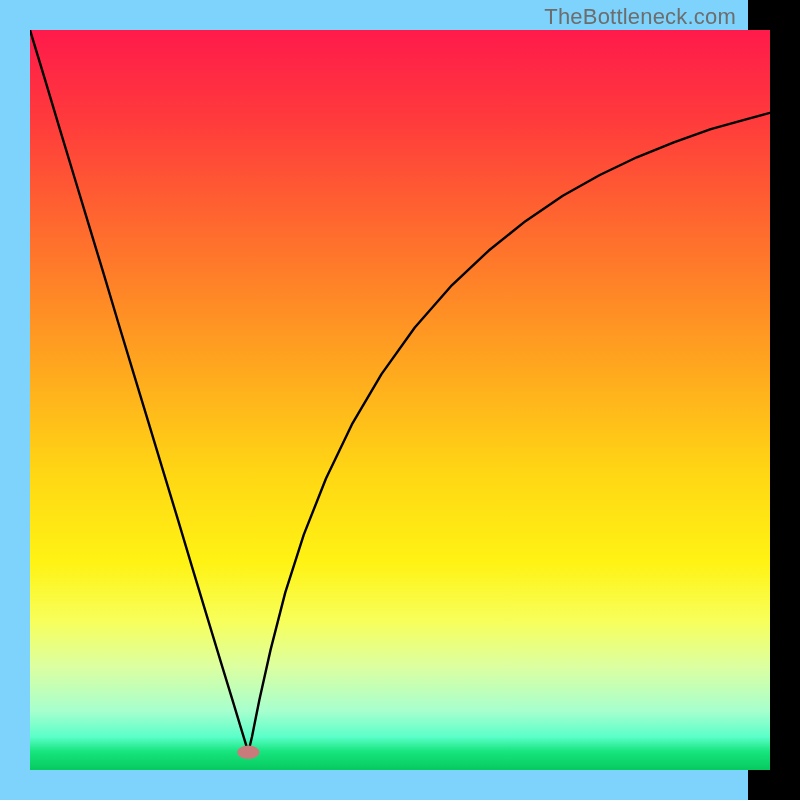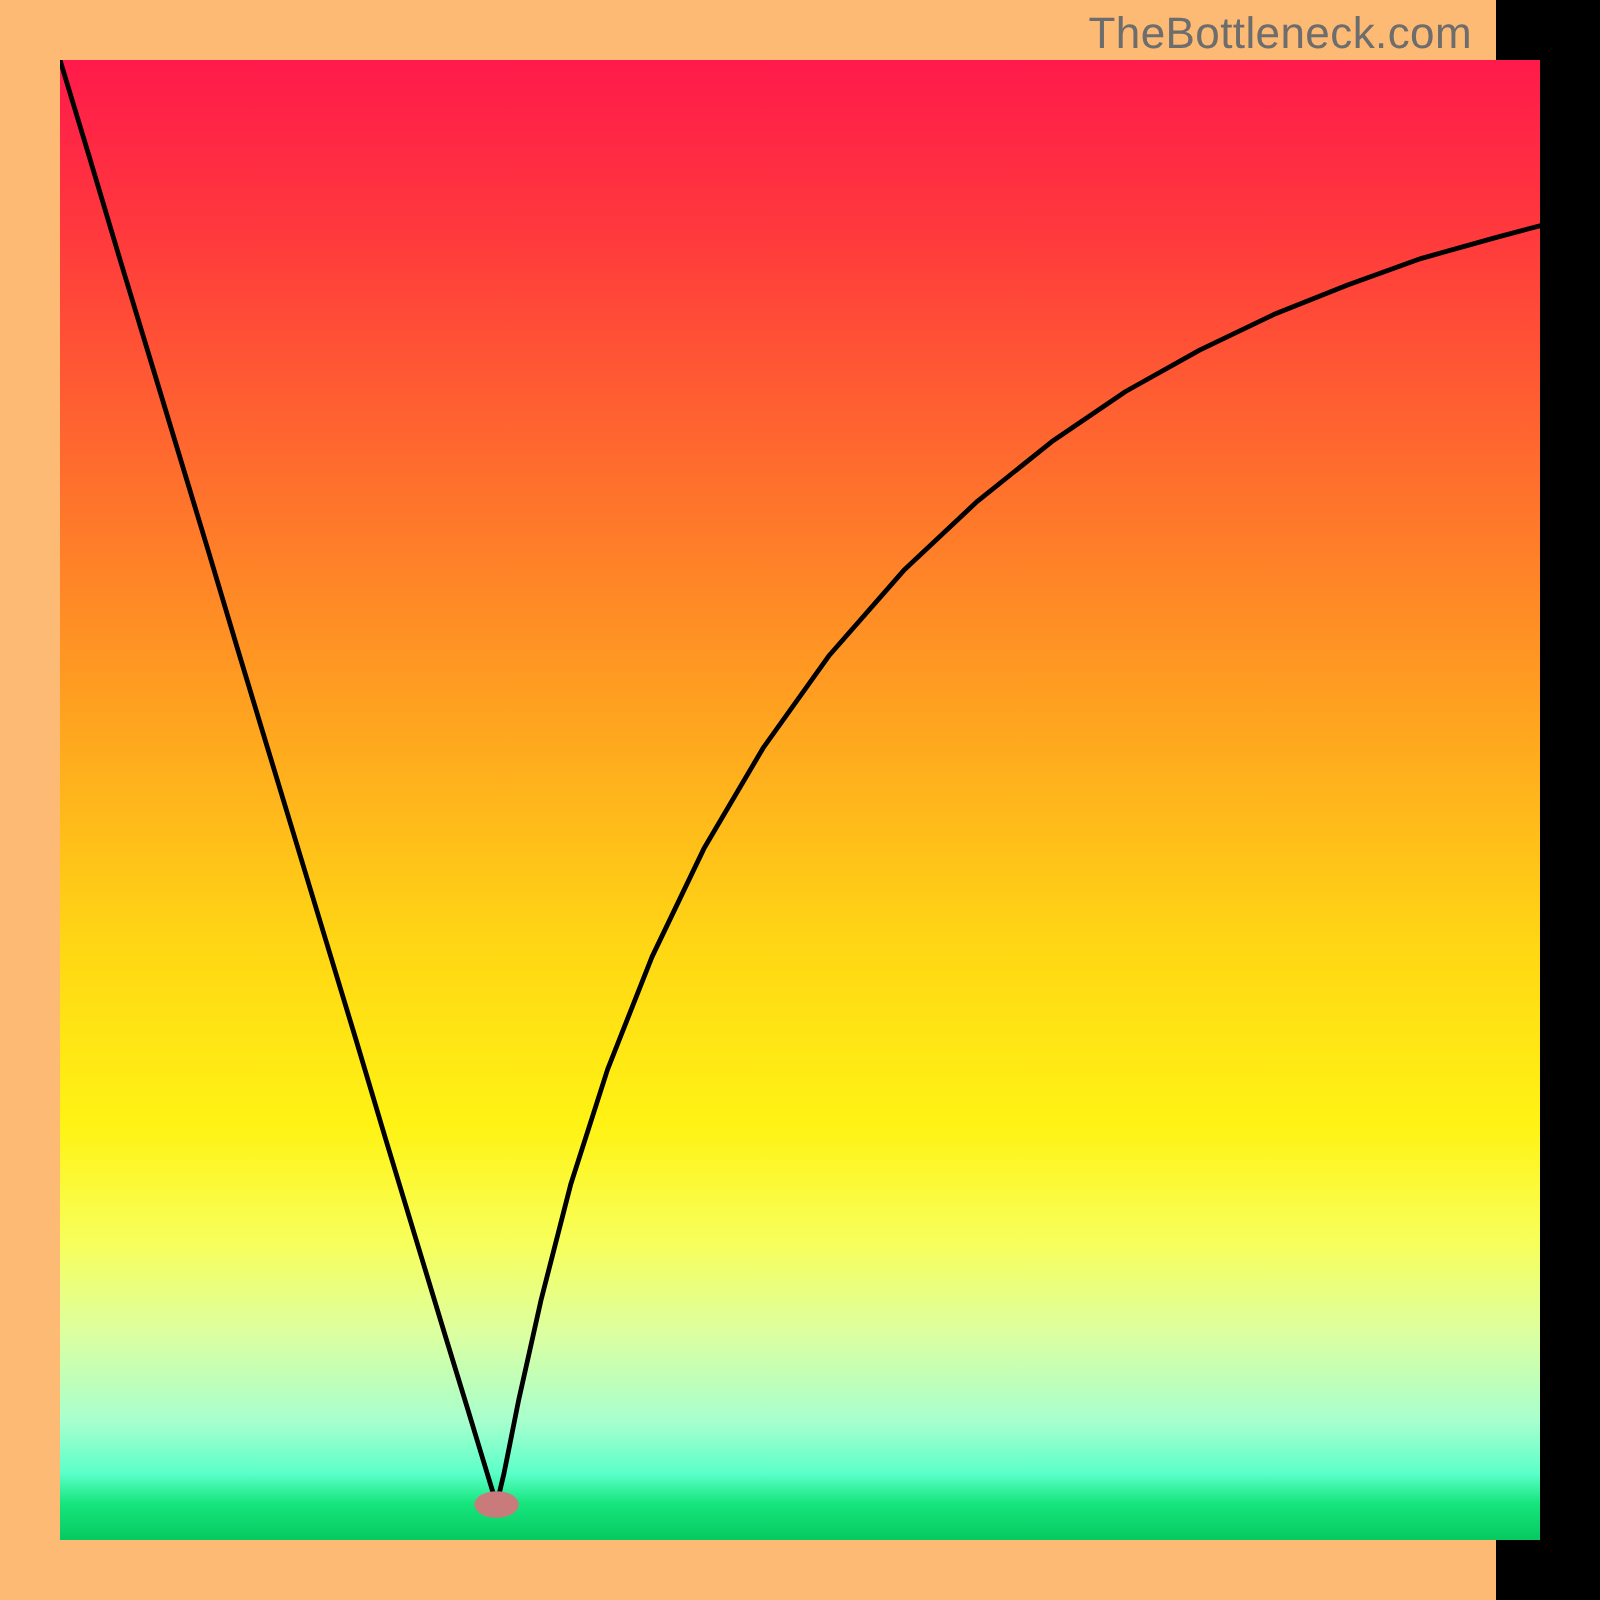--- a/index.html
+++ b/index.html
@@ -8,21 +8,21 @@
     width: 800px;
     height: 800px;
     overflow: hidden;
     background: #000;
     font-family: Arial, Helvetica, sans-serif;
   }
   .frame {
     position: relative;
     width: 748px;
     height: 800px;
-    background: #fdba74;
+    background: #7dd3fc;
   }
   .plot-area {
     position: absolute;
     left: 30px;
     top: 30px;
     width: 740px;
     height: 740px;
     overflow: hidden;
   }
   .watermark {

